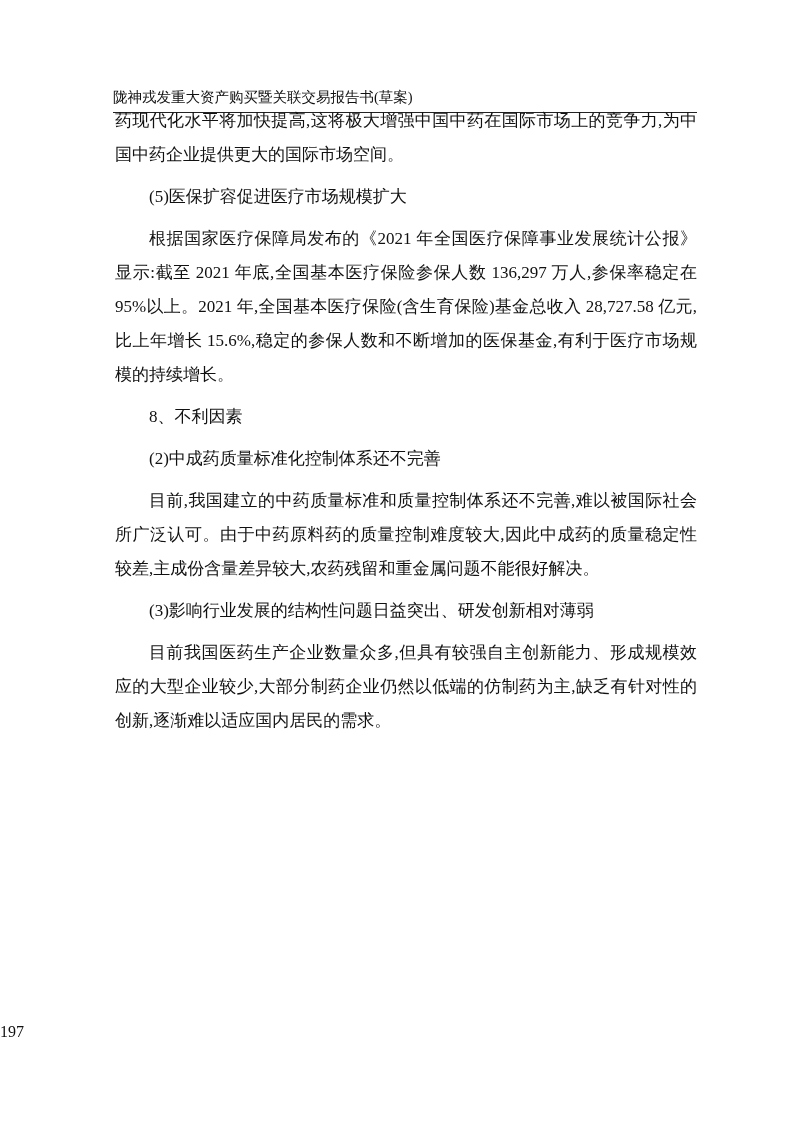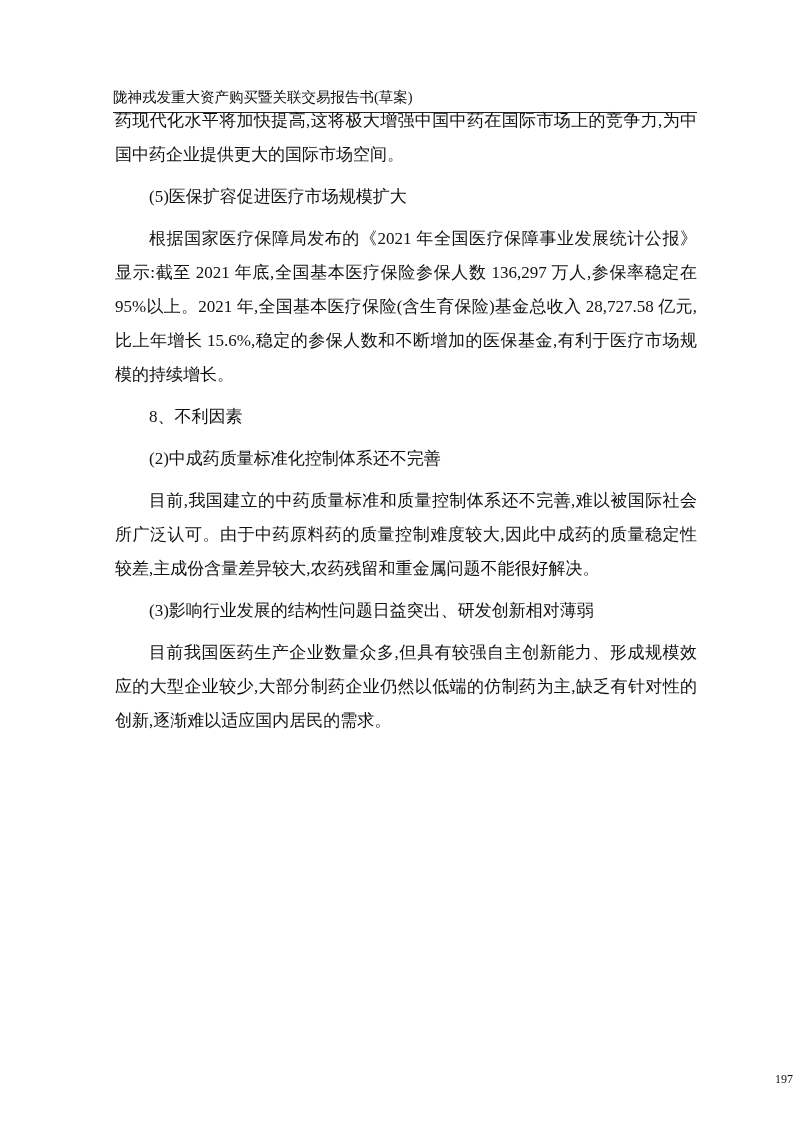--- a/index.html
+++ b/index.html
@@ -49,25 +49,25 @@
     text-indent: 2em;
   }
   .no-indent {
     text-indent: 0;
   }
   .heading {
     text-indent: 2em;
   }
   .footer {
     position: absolute;
-    top: 1068px;
+    top: 1021px;
     left: 0;
     width: 100%;
-    text-align: right;
-    font-size: 12px;
+    text-align: left;
+    font-size: 16px;
     line-height: 22px;
   }
 </style>
 </head>
 <body>
 
 <div class="page">
 
   <div class="header">
     <span>陇神戎发</span>

